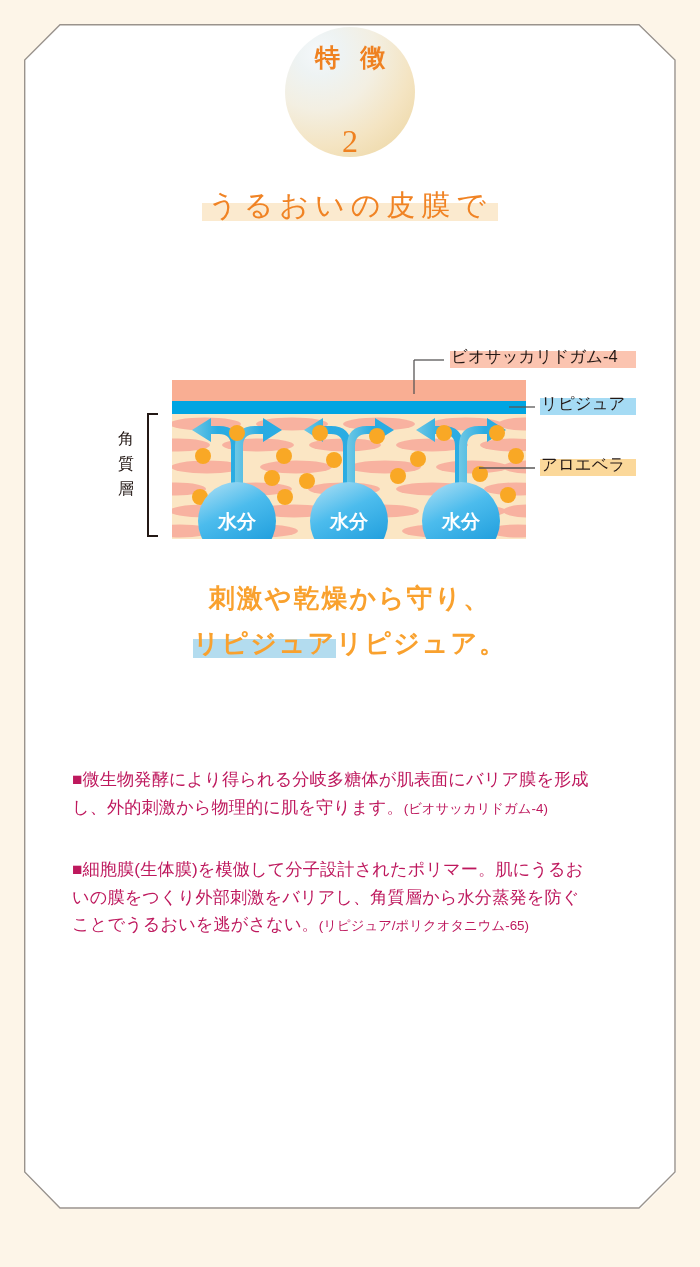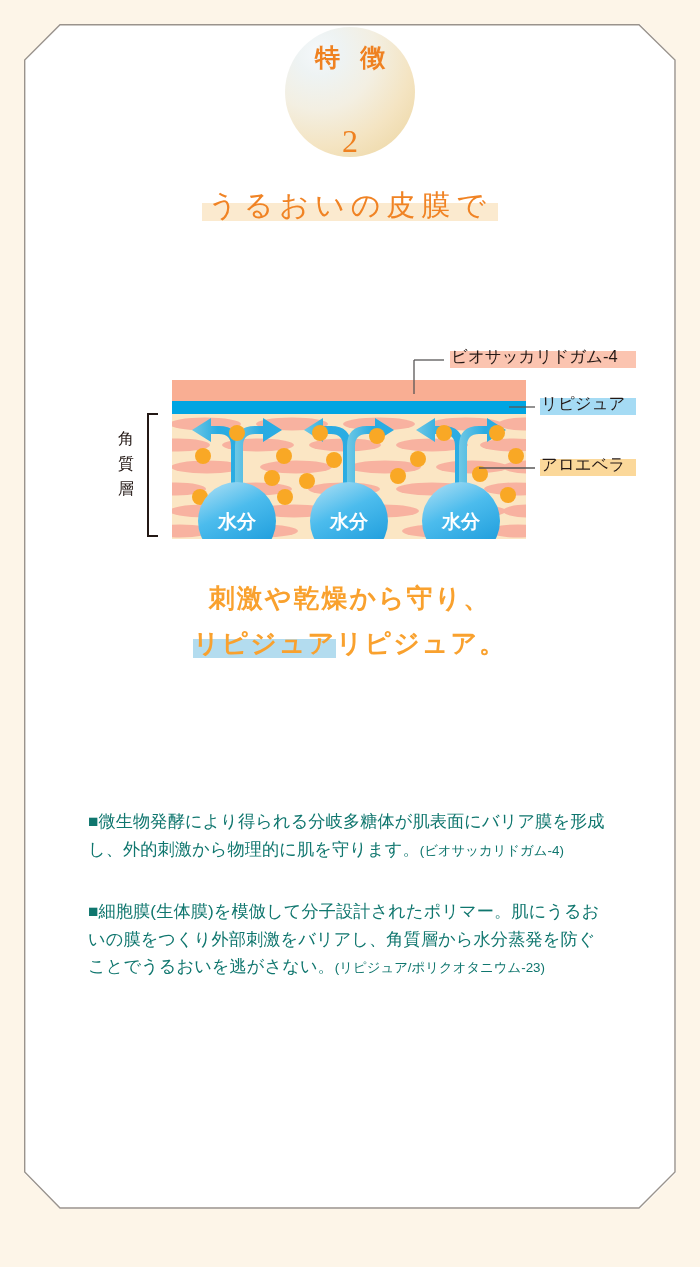--- a/index.html
+++ b/index.html
@@ -126,25 +126,24 @@
     letter-spacing: 2px;
     line-height: 1.72;
   }
   #tagline .hl-blue {
     background: linear-gradient(to bottom, rgba(178,221,240,0) 0%, rgba(178,221,240,0) 36%, #b3dcef 36%, #b3dcef 100%);
   }
 
   
   #body-copy {
     position: absolute;
-    left: 88px;
+    left: 72px;
     top: 766px;
     width: 524px;
-    color: #0f766e;
-    margin-top: 42px;
+    color: #be185d;
   }
   #body-copy p {
     margin: 0 0 34px 0;
     font-size: 17.2px;
     line-height: 1.62;
     letter-spacing: 0.1px;
     text-align: left;
   }
   #body-copy p:last-child { margin-bottom: 0; }
   #body-copy .small {
@@ -323,15 +322,15 @@
 <div id="tagline">
   <span class="line">刺激や乾燥から守り、</span>
   <span class="line"><span class="hl-blue">リピジュア</span><span>リピジュア。</span></span>
 </div>
 
 <div id="body-copy">
   <p>
     <span>■微生物発酵により得られる分岐多糖体が肌表面にバリア膜を形成し、外的刺激から物理的に肌を守ります。</span><span class="small">(ビオサッカリドガム-4)</span>
   </p>
   <p>
-    <span>■細胞膜(生体膜)を模倣して分子設計されたポリマー。肌にうるおいの膜をつくり外部刺激をバリアし、角質層から水分蒸発を防ぐことでうるおいを逃がさない。</span><span class="small">(リピジュア/ポリクオタニウム-23)</span>
+    <span>■細胞膜(生体膜)を模倣して分子設計されたポリマー。肌にうるおいの膜をつくり外部刺激をバリアし、角質層から水分蒸発を防ぐことでうるおいを逃がさない。</span><span class="small">(リピジュア/ポリクオタニウム-65)</span>
   </p>
 </div>
 
 </body></html>

